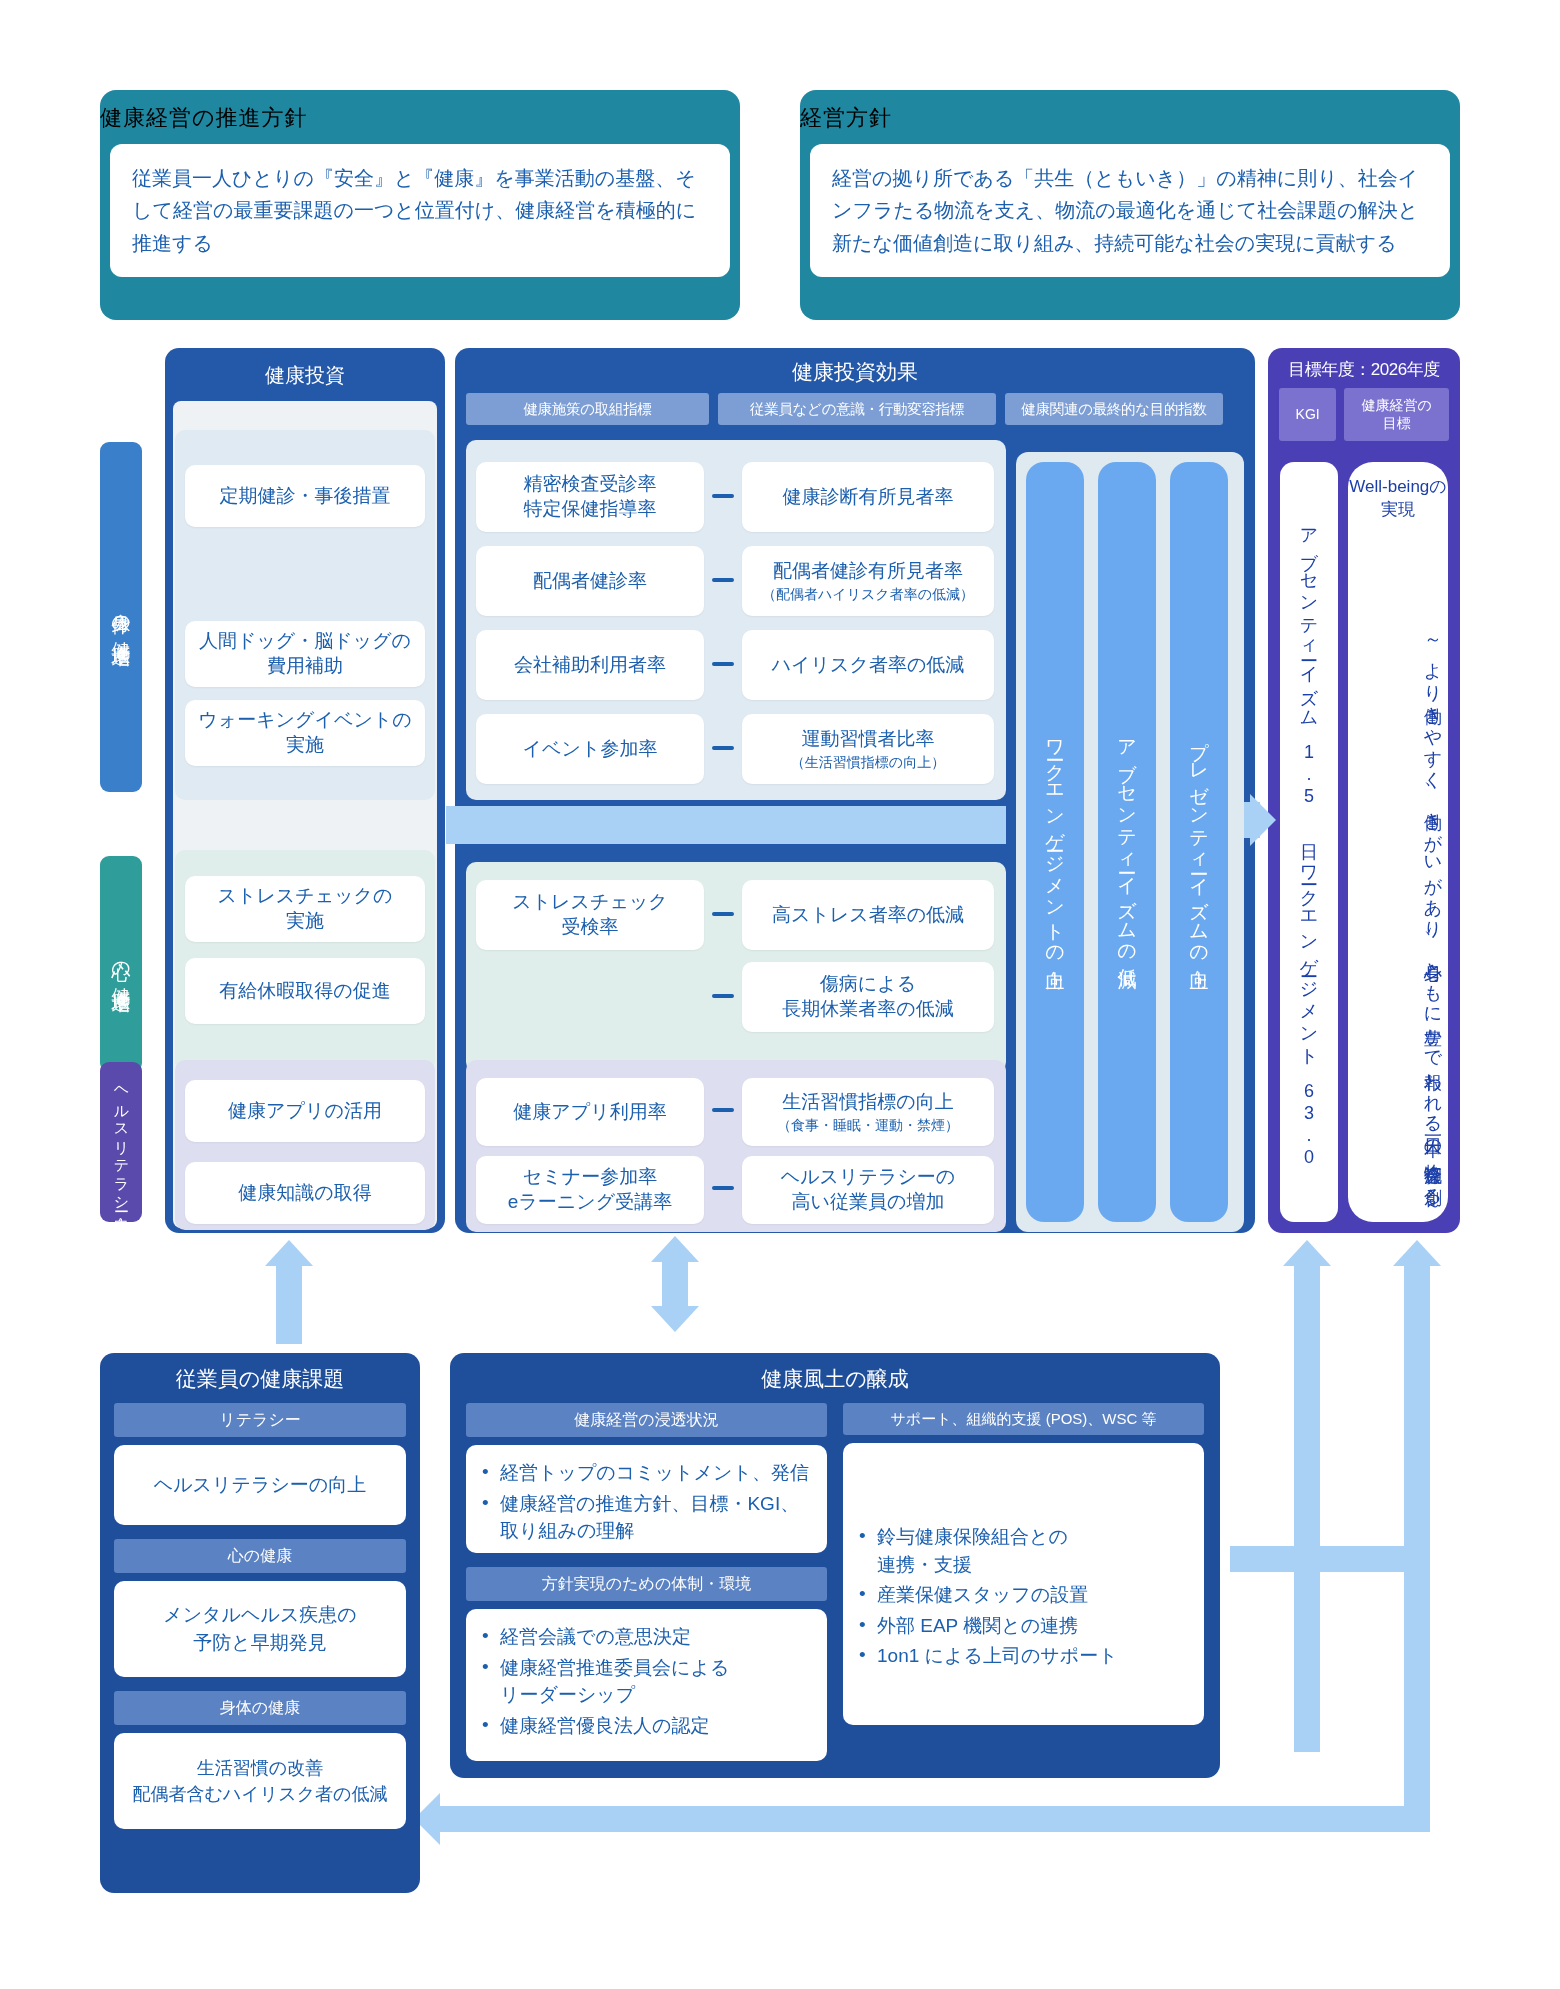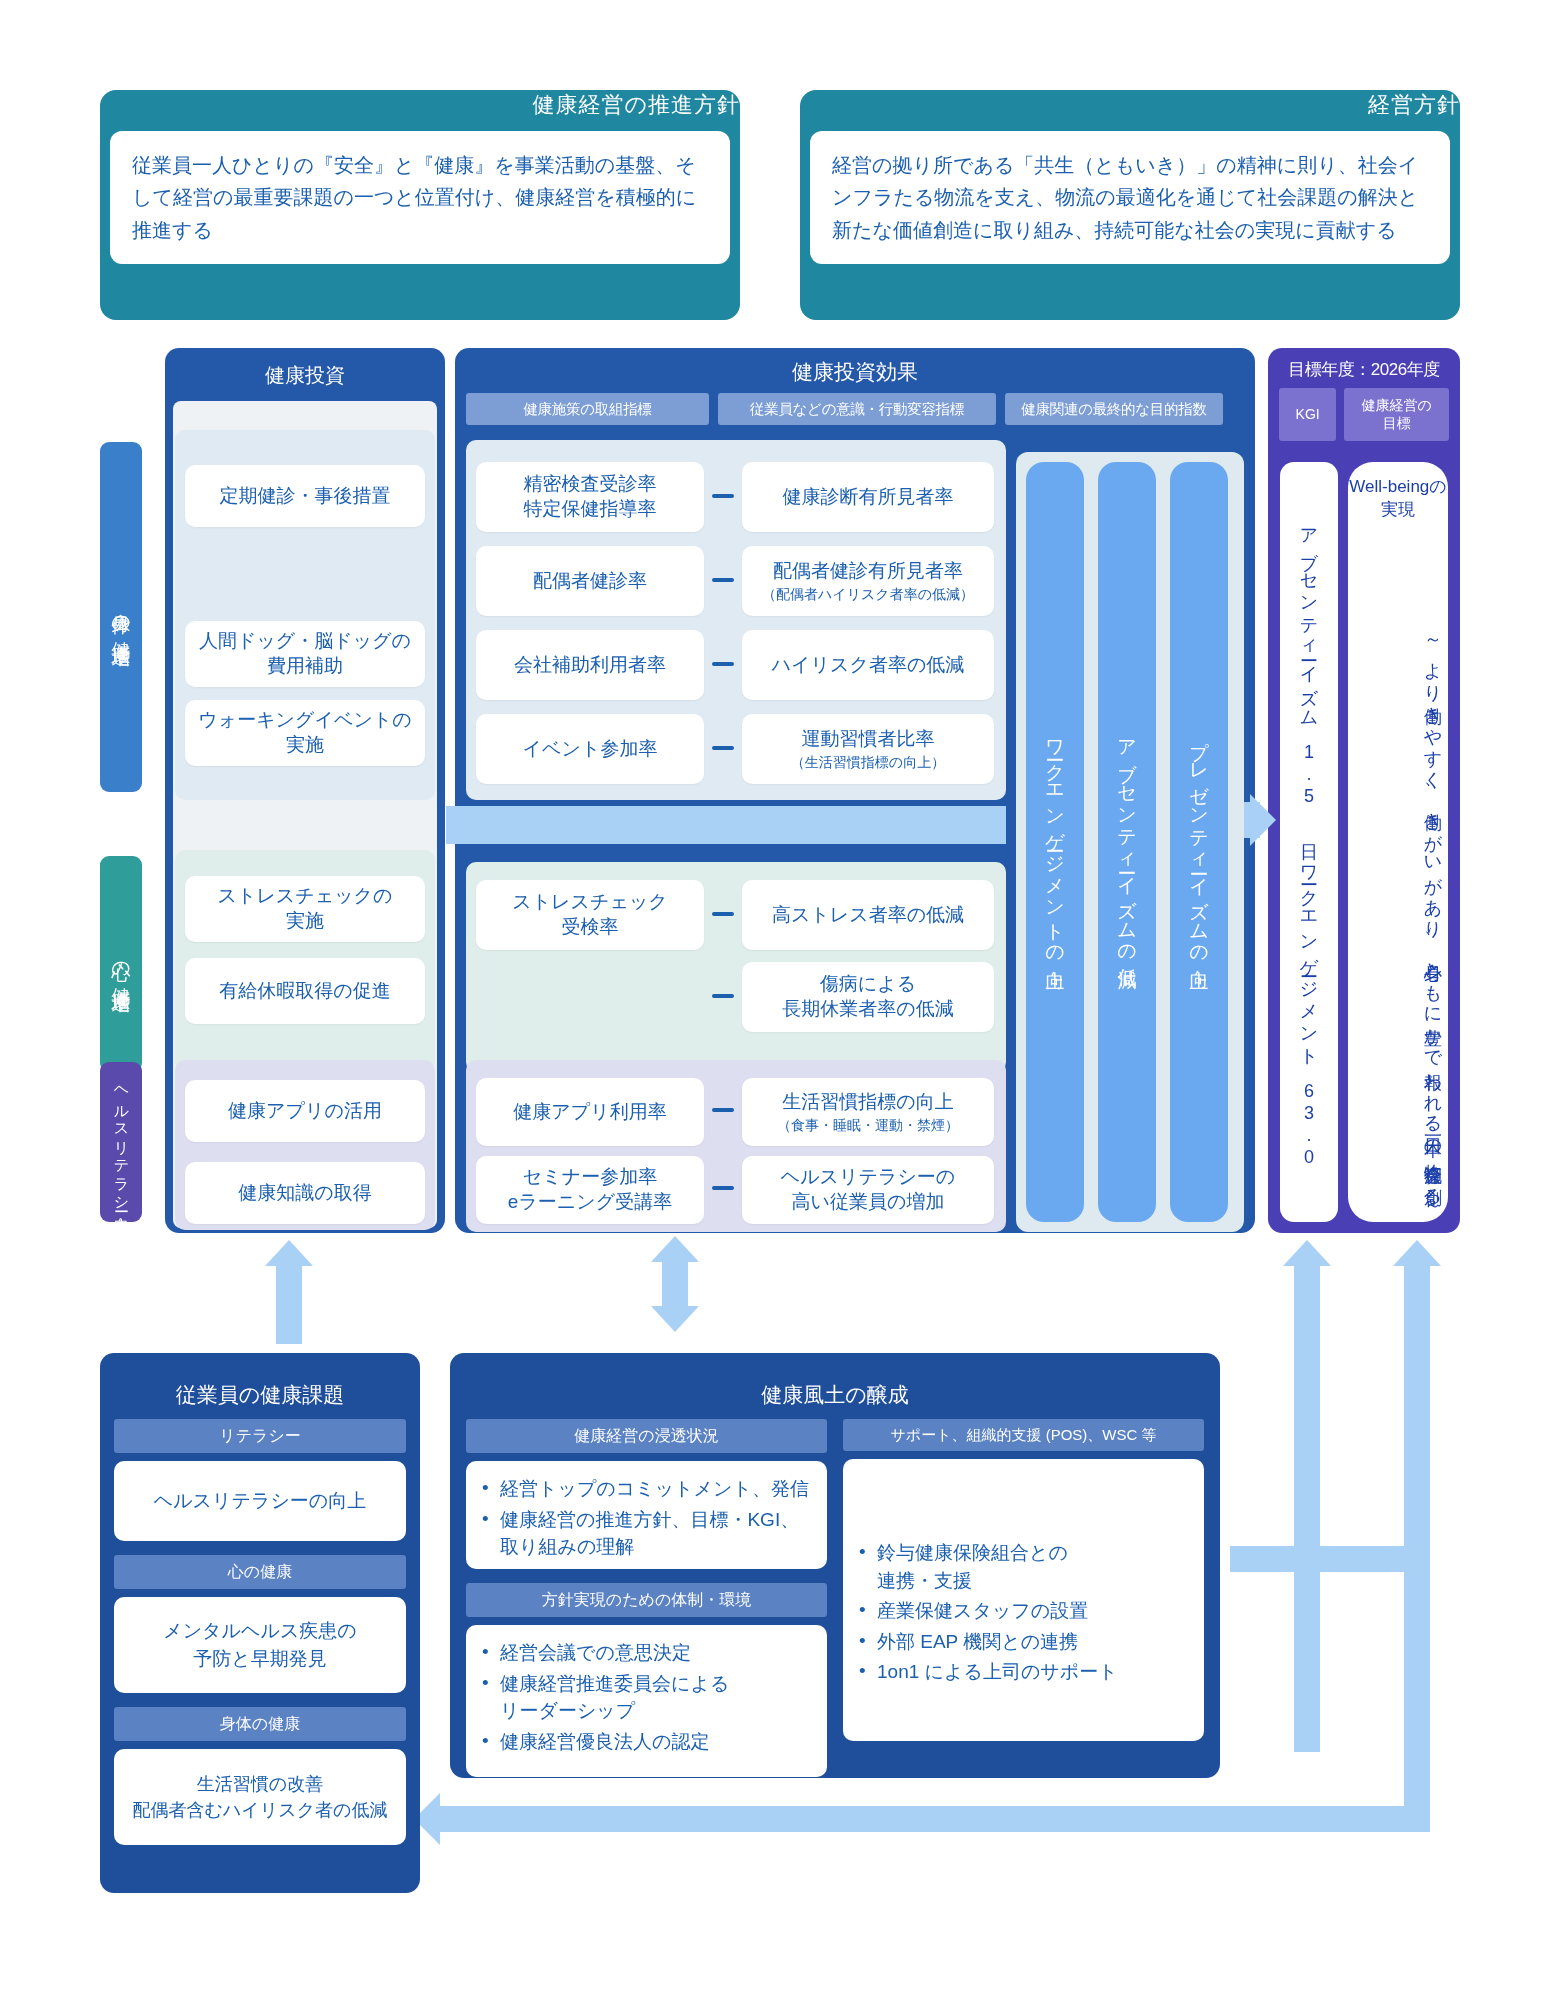--- a/index.html
+++ b/index.html
@@ -14,24 +14,24 @@
   .canvas { position: relative; width: 1560px; height: 1989px; }
 
   
   .policy-card {
     position: absolute;
     background: #1f87a0;
     border-radius: 16px;
     padding: 0;
   }
   .policy-title {
-    color: #ffffff;
+    color: #000000;
     font-size: 22px;
-    text-align: right;
-    padding: 0 0 11px 0;
+    text-align: left;
+    padding: 13px 0 11px 0;
     letter-spacing: 1px;
   }
   .policy-body {
     background: #ffffff;
     border-radius: 12px;
     margin: 0 10px 10px 10px;
     padding: 18px 22px;
     font-size: 20px;
     line-height: 1.62;
     color: #1b5fae;
@@ -134,21 +134,21 @@
   }
   .wb-vert {
     position:absolute; top:112px; left:0; width:100%; height:700px;
     writing-mode: vertical-rl; text-orientation: upright;
     font-size:18px; line-height:1.75; letter-spacing:1px;
     color:#1b3fa8; display:flex; justify-content:center;
   }
 
   
   .bpanel { position:absolute; background:#1f4e9b; border-radius:14px; }
-  .bpanel-title { color:#fff; font-size:21px; text-align:center; padding:28px 0 10px; }
+  .bpanel-title { color:#fff; font-size:21px; text-align:center; padding:12px 0 10px; }
   .bsub {
     background:#5b82c2; color:#fff; font-size:16px; text-align:center;
     padding:7px 0 6px; border-radius:3px;
   }
   .bcard {
     background:#fff; border-radius:10px; color:#1b5fae;
     font-size:19px; line-height:1.45;
   }
   .bcard.center { display:flex; align-items:center; justify-content:center; text-align:center; }
   .blist { list-style:none; }

